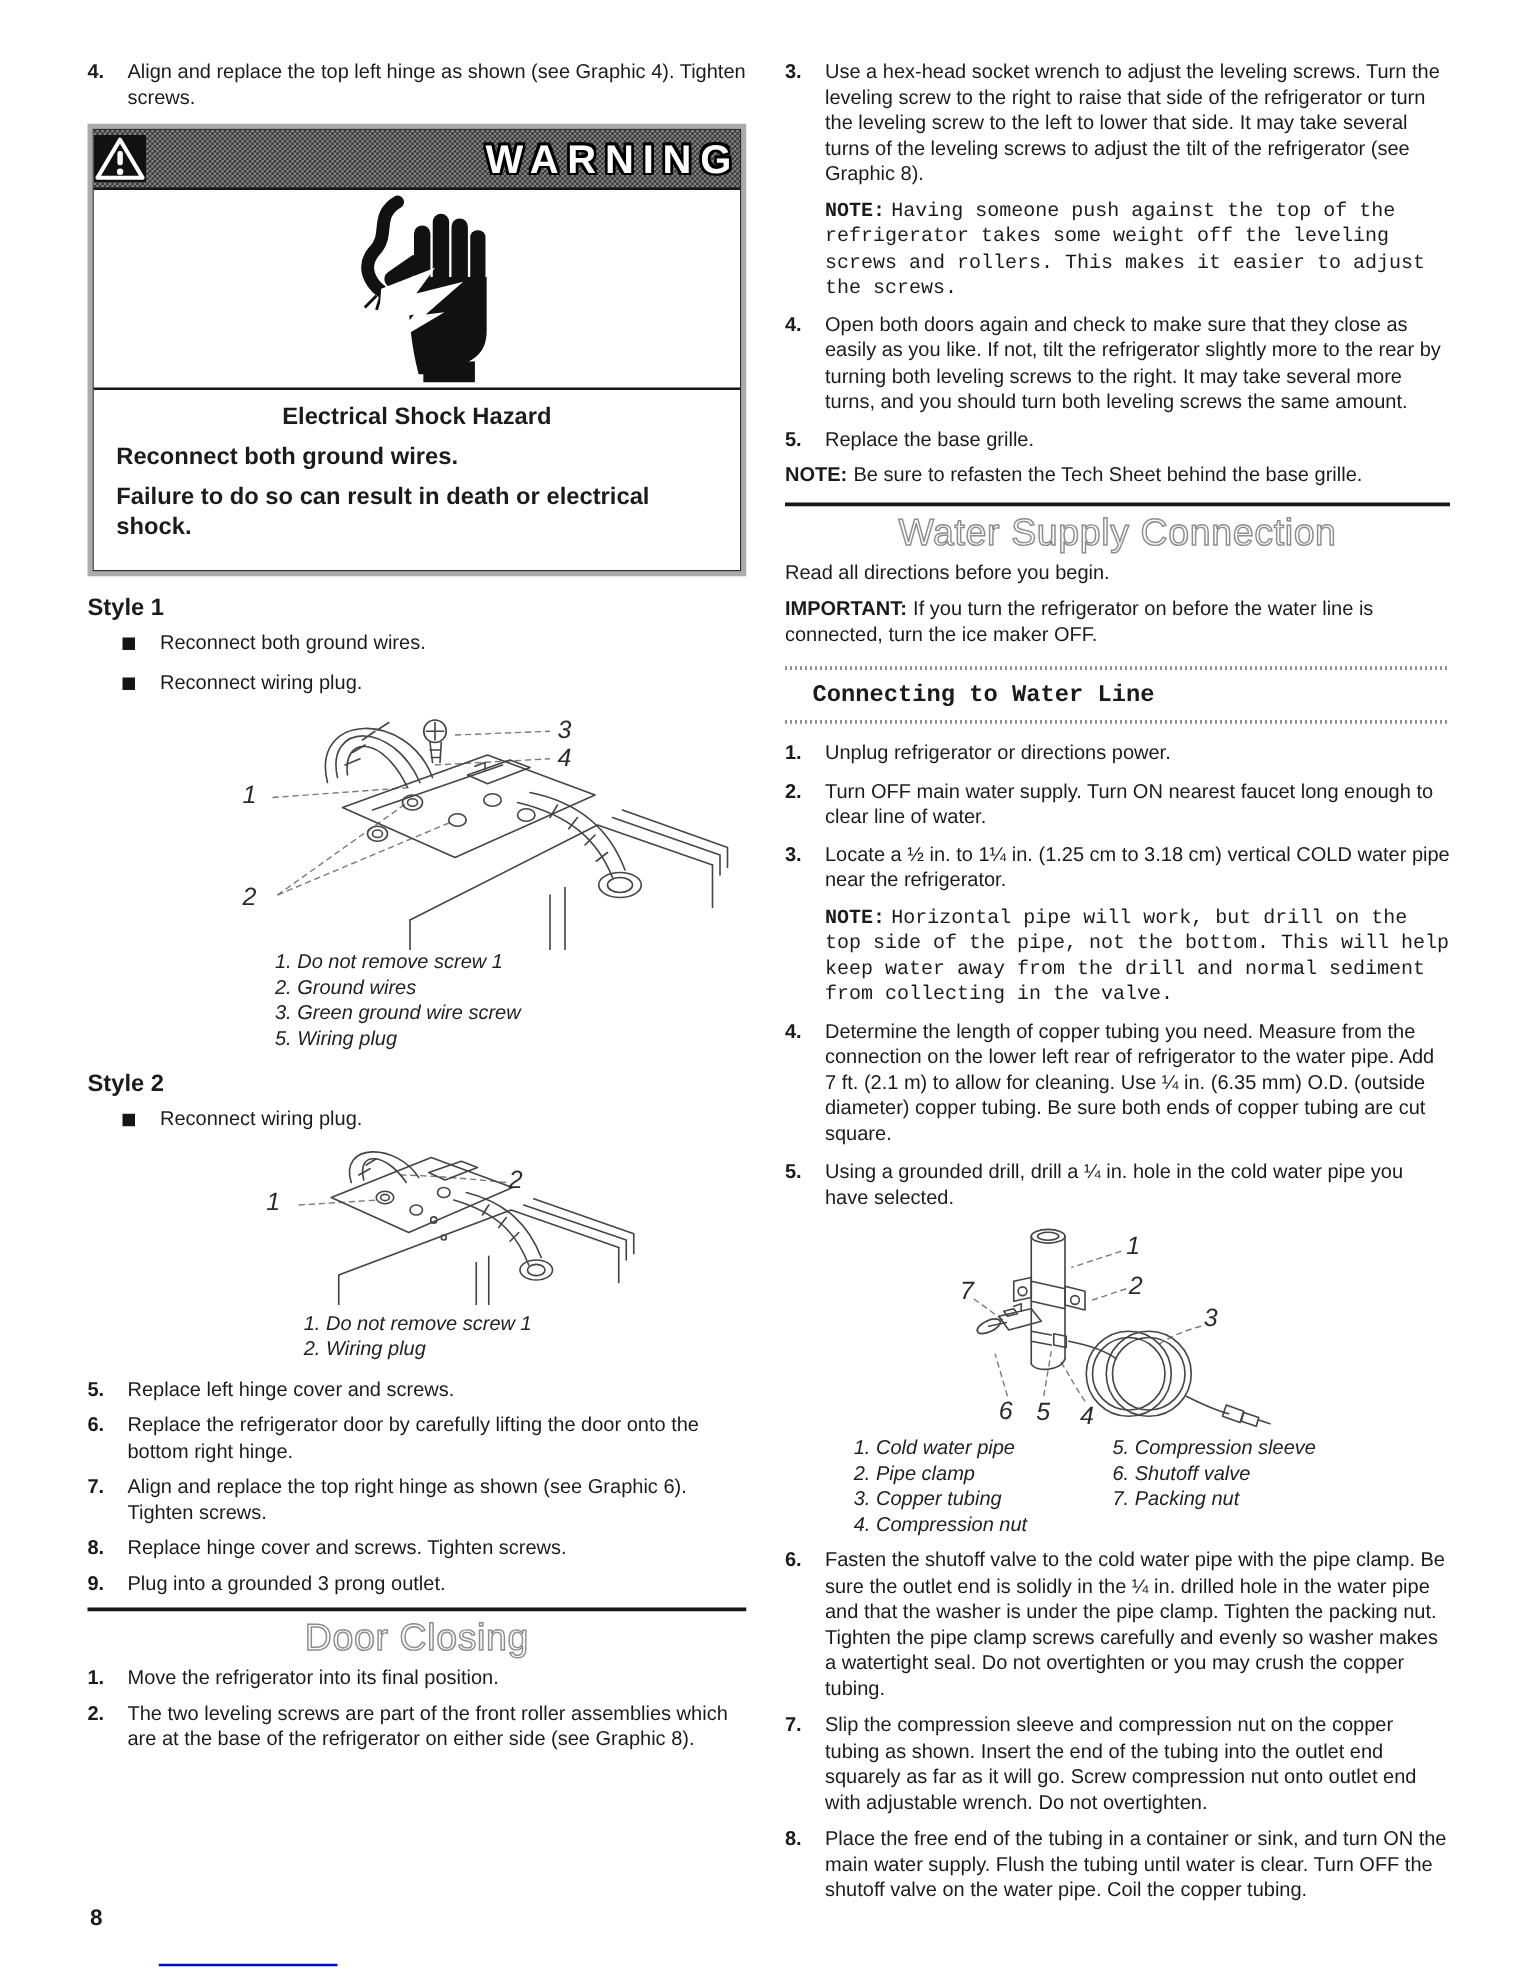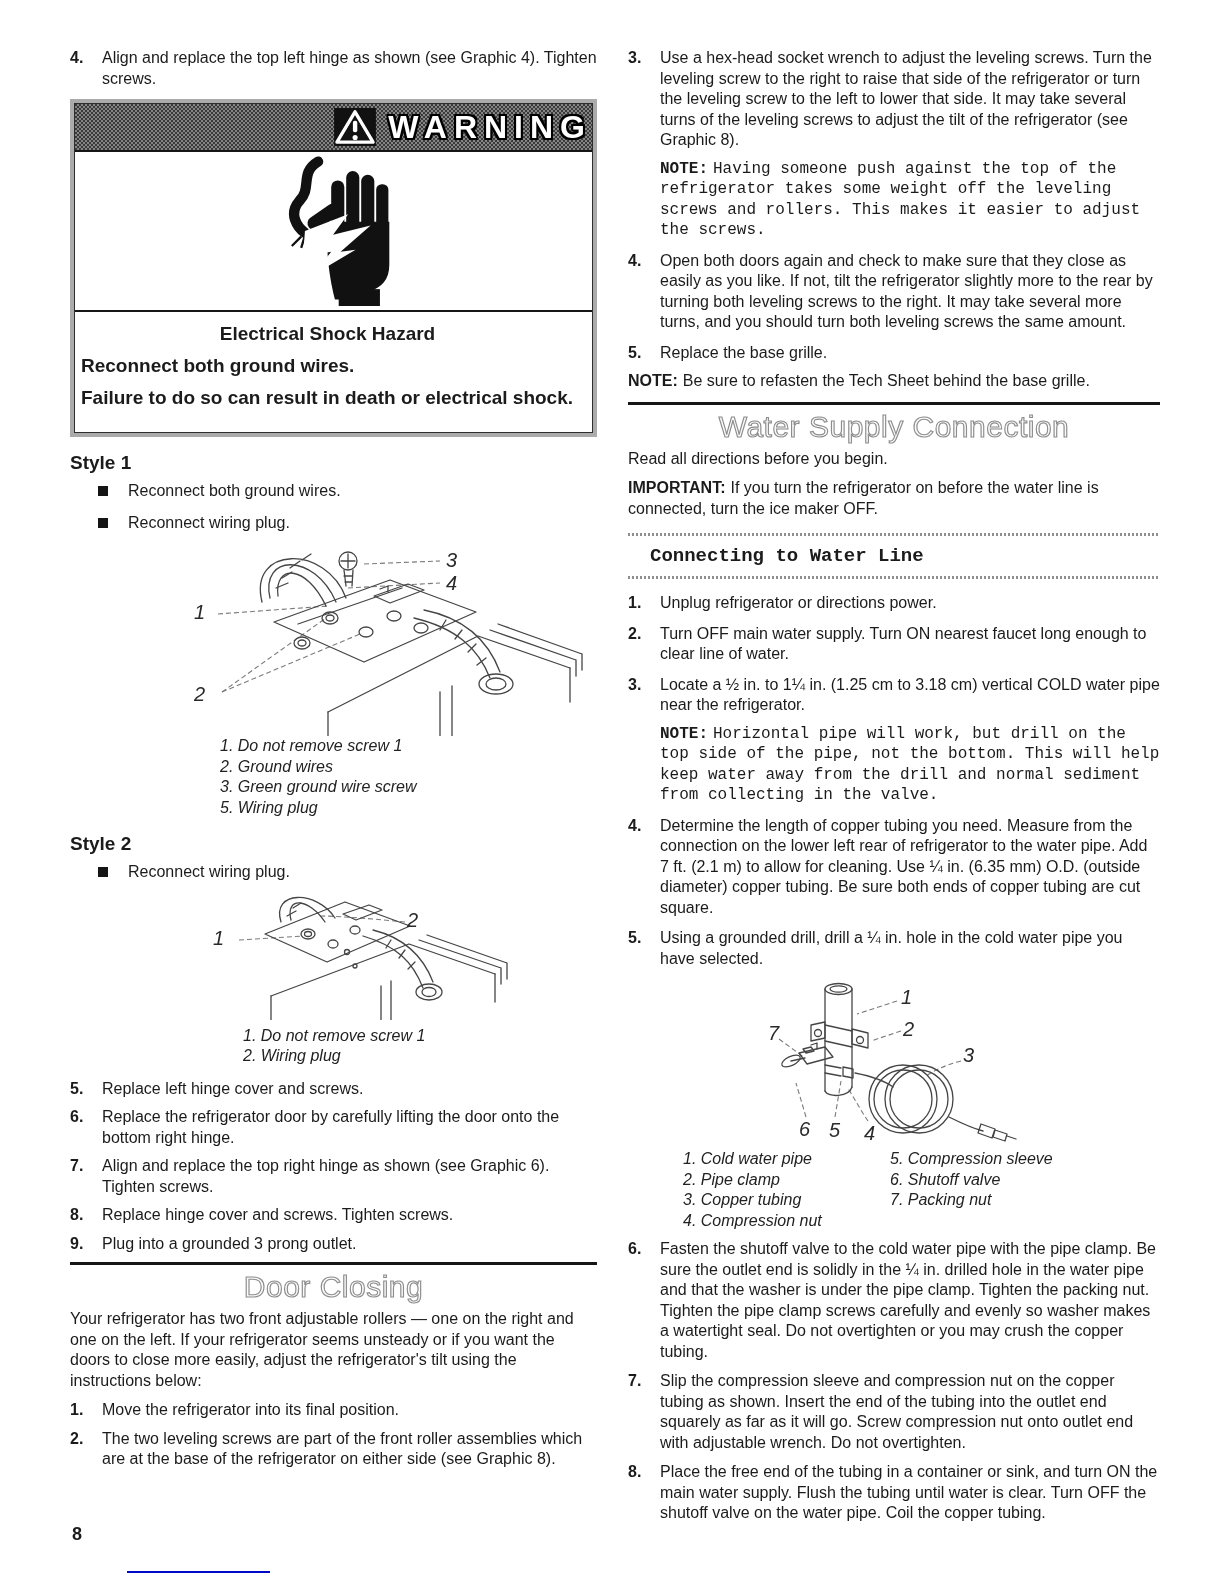--- a/index.html
+++ b/index.html
@@ -12,30 +12,30 @@
   .step{display:flex;margin:0 0 10px 0;}
   .step .num{flex:0 0 32px;font-weight:700;}
   .step .txt{flex:1;}
   .note-in{margin-top:8px;font-family:Liberation Mono, monospace;}
   .lbl{font-weight:700;margin-right:5px;}
   .para{margin:0 0 9px 0;}
 
   
   .warnbox{margin:10px 0 0 0;border:4px solid #ababab;}
   .warnbox-inner{border:1px solid #2e2e2e;}
-  .warn-band{height:46px;display:flex;align-items:center;justify-content:flex-end;gap:12px;
+  .warn-band{height:46px;display:flex;align-items:center;justify-content:space-between;gap:12px;
     border-bottom:2px solid #161616;background-color:#3a3a3a;
     background-image:
       linear-gradient(45deg,rgba(255,255,255,.38) 25%,transparent 25%,transparent 75%,rgba(255,255,255,.38) 75%),
       linear-gradient(45deg,rgba(255,255,255,.38) 25%,transparent 25%,transparent 75%,rgba(255,255,255,.38) 75%);
     background-size:4px 4px;background-position:0 0,2px 2px;}
   .warn-word{font-size:32px;font-weight:800;color:#fff;letter-spacing:7px;
     text-shadow:2px 0 0 #000,-2px 0 0 #000,0 2px 0 #000,0 -2px 0 #000,2px 2px 0 #000,-2px -2px 0 #000,-2px 2px 0 #000,2px -2px 0 #000;}
   .warn-pic{height:158px;display:flex;align-items:center;justify-content:center;border-bottom:2px solid #161616;}
-  .warn-text{padding:10px 18px 14px 6px;}
+  .warn-text{padding:10px 18px 14px 18px;}
   .warn-title{text-align:center;font-size:19px;line-height:24px;font-weight:700;margin:0 0 8px 0;}
   .warn-line{font-size:19px;line-height:24px;font-weight:700;margin:0 0 8px 0;}
 
   .style-head{font-size:19px;line-height:24px;font-weight:700;margin:14px 0 6px 0;}
   .bullet{display:flex;margin:0 0 11px 28px;}
   .bullet .sq{flex:0 0 10px;height:10px;background:#151515;margin:5px 20px 0 0;}
 
   .diagram{position:relative;}
   .d1{width:420px;height:192px;margin-left:108px;}
   .d2{width:380px;height:126px;margin-left:135px;margin-top:2px;}
@@ -234,21 +234,20 @@
         <div class="txt">Replace hinge cover and screws. Tighten screws.</div>
       </div>
       <div class="step" style="margin-bottom:8px;">
         <span class="num">9.</span>
         <div class="txt">Plug into a grounded 3 prong outlet.</div>
       </div>
     </div>
 
     <div class="rule"></div>
     <div class="ghost">Door Closing</div>
-    <div class="para">Your refrigerator has two front adjustable rollers — one on the right and one on the left. If your refrigerator seems unsteady or if you want the doors to close more easily, adjust the refrigerator's tilt using the instructions below:</div>
     <div class="step" style="margin-bottom:8px;">
       <span class="num">1.</span>
       <div class="txt">Move the refrigerator into its final position.</div>
     </div>
     <div class="step">
       <span class="num">2.</span>
       <div class="txt">The two leveling screws are part of the front roller assemblies which are at the base of the refrigerator on either side (see Graphic 8).</div>
     </div>
   </div>
 

